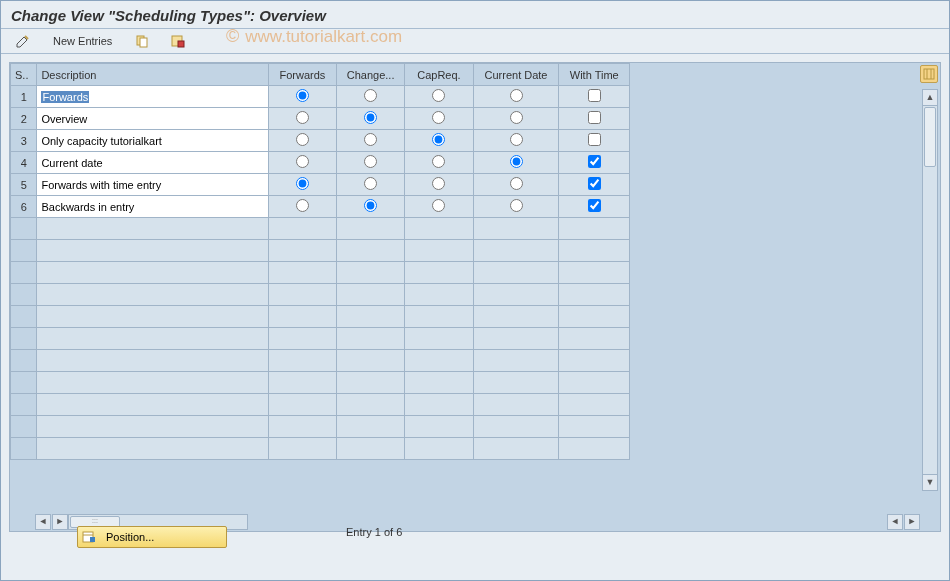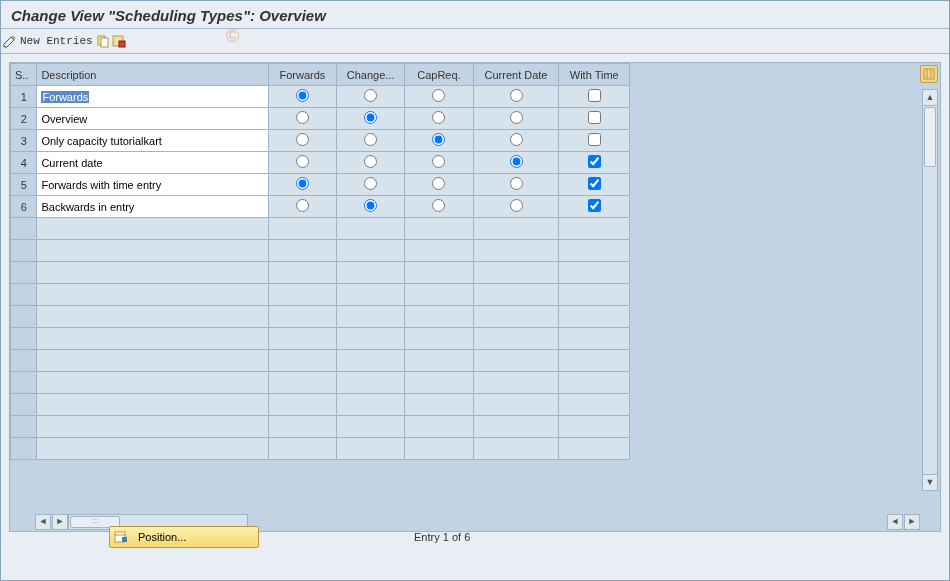--- a/index.html
+++ b/index.html
@@ -20,26 +20,25 @@
       font-weight: bold;
       font-style: italic;
       color: #333;
     }
     .divider {
       height: 1px;
       background: #a8bcd0;
       margin: 0;
     }
     .toolbar {
-      padding: 4px 1px;
+      padding: 4px 14px;
       display: flex;
       align-items: center;
-      gap: 0;
+      gap: 20px;
       background: #e8eef3;
-      font-family: Liberation Mono, monospace;
     }
     .toolbar-icon {
       width: 16px;
       height: 16px;
       display: inline-flex;
       align-items: center;
       justify-content: center;
       cursor: pointer;
     }
     .new-entries {
@@ -230,23 +229,22 @@
       font-size: 7px;
       text-align: center;
       color: #888;
     }
     .footer-row {
       position: absolute;
       bottom: 32px;
       left: 0;
       width: 100%;
       display: flex;
-      align-items: center;
-      gap: 116px;
-      padding-left: 108px;
+      gap: 80px;
+      padding-left: 76px;
     }
     .position-btn {
       display: inline-flex;
       align-items: center;
       background: linear-gradient(to bottom, #fdf0b0, #f5d870);
       border: 1px solid #b89840;
       border-radius: 2px;
       padding: 2px 8px 2px 4px;
       cursor: pointer;
       font-size: 11px;
@@ -290,20 +288,21 @@
     <svg width="16" height="16" viewBox="0 0 16 16">
         <rect x="2" y="3" width="10" height="10" fill="#f5e0a0" stroke="#b89840"></rect>
         <rect x="8" y="8" width="6" height="6" fill="#d04040" stroke="#802020"></rect>
       </svg>
   </span>
 </div>
 <div class="divider"></div>
 
 <div class="watermark">
   <span class="watermark-c">©</span>
+  <span>www.tutorialkart.com</span>
 </div>
 
 <div class="content-area">
   <div class="corner-icon">
     <svg width="12" height="12" viewBox="0 0 12 12">
         <rect x="1" y="1" width="10" height="10" fill="none" stroke="#b89840"></rect>
         <line x1="4" y1="1" x2="4" y2="11" stroke="#b89840"></line>
         <line x1="8" y1="1" x2="8" y2="11" stroke="#b89840"></line>
       </svg>
   </div>

